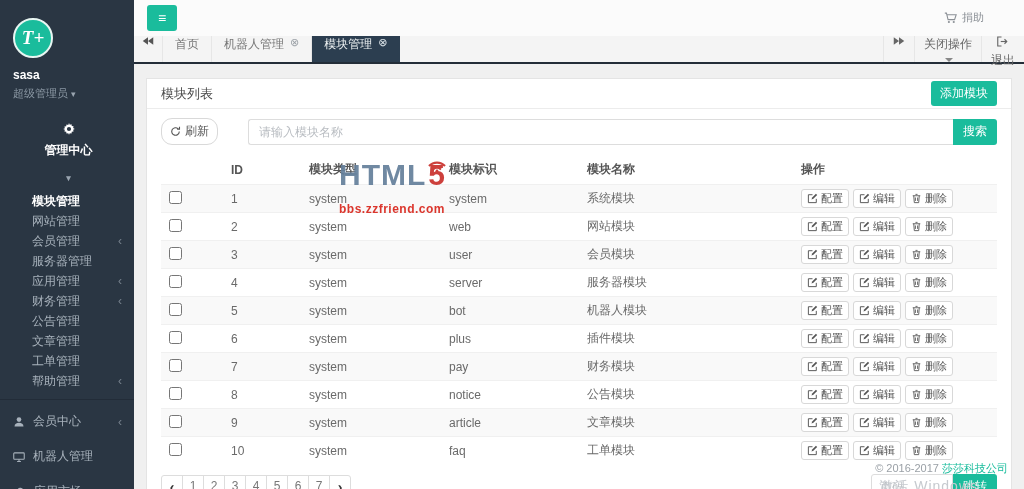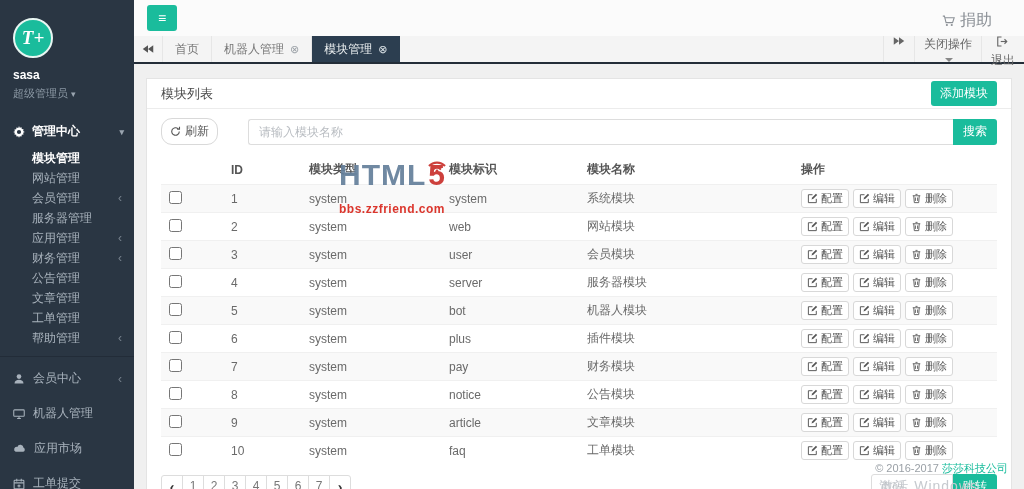--- a/index.html
+++ b/index.html
@@ -5,40 +5,40 @@
   * { box-sizing: border-box; margin: 0; padding: 0; }
   html,body { width:1024px; height:489px; overflow:hidden; }
   body { font-family:"Liberation Sans", sans-serif; font-size:12px; color:#555; background:#f0f0f0; position:relative; }
 
   
   .sidebar { position:absolute; left:0; top:0; width:134px; height:489px; background:#2a3643; color:#a8b2bc; z-index:5; }
   .profile { padding:18px 0 12px 13px; }
   .logo-circle { width:40px; height:40px; border-radius:50%; background:#1abc9c; border:2px solid #e8f6f2; display:flex; align-items:center; justify-content:center; color:#fff; font-family:"Liberation Serif", serif; font-style:italic; font-weight:bold; font-size:19px; }
   .profile .uname { color:#fff; font-weight:bold; font-size:12px; margin-top:10px; }
   .profile .urole { color:#8a97a3; font-size:11px; margin-top:4px; }
-  .menu-group-header { display:flex; align-items:center; gap:7px; padding:10px 10px 8px 13px; color:#fff; font-weight:bold; font-size:12px; cursor:pointer; }
+  .menu-group-header { display:flex; align-items:center; gap:7px; padding:10px 10px 8px 13px; color:#fff; font-weight:bold; font-size:12px; cursor:pointer;flex-direction:column; }
   .menu-group-header .grow { flex:1; }
   .submenu { padding-bottom:8px; }
   .subitem { display:flex; align-items:center; padding:4px 12px 4px 32px; font-size:12px; color:#a8b2bc; cursor:pointer; line-height:12px; }
   .subitem span:first-child { flex:1; }
   .subitem.active { color:#fff; font-weight:bold; }
   .side-links { border-top:1px solid #222c38; padding-top:4px; }
   .side-link { display:flex; align-items:center; gap:8px; padding:9px 12px 9px 13px; font-size:12px; color:#a8b2bc; cursor:pointer; }
   .side-link .lbl { flex:1; }
   .chev { color:#77828d; font-size:12px; }
   .chev-down { font-size:9px; color:#9aa5b0; }
   .icon { display:inline-flex; align-items:center; justify-content:center; }
 
   
   .topstrip { position:absolute; left:134px; right:0; top:0; height:36px; background:#fbfbfb; }
   .hamburger { position:absolute; left:13px; top:5px; width:30px; height:26px; background:#1abc9c; border:none; border-radius:3px; color:#fff; font-size:14px; font-weight:bold; cursor:pointer; line-height:24px; }
-  .donate { position:absolute; right:32px; top:10px; display:flex; align-items:center; gap:5px; color:#8b9096; font-size:16px; cursor:pointer; }
+  .donate { position:absolute; right:40px; top:10px; display:flex; align-items:center; gap:5px; color:#8b9096; font-size:11px; cursor:pointer; }
 
   .tabbar { position:absolute; left:134px; right:0; top:36px; height:28px; background:#f4f4f4; border-bottom:2px solid #232d38; display:flex; align-items:stretch; font-size:12px; color:#777; }
-  .tseg { display:flex; align-items:center; padding:0 12px; border-right:1px solid #e6e6e6; cursor:pointer; gap:6px; white-space:nowrap; }
+  .tseg { display:flex; align-items:flex-start; padding:0 12px; border-right:1px solid #e6e6e6; cursor:pointer; gap:6px; white-space:nowrap; }
   .tseg.icon-only { padding:0 8px; color:#555; }
   .tab.active { background:#2c3e50; color:#ecf0f1; border-right-color:#2c3e50; }
   .tab .close-x { font-size:11px; color:#9aa0a6; }
   .tab.active .close-x { color:#dfe6ea; }
   .tab-spacer { flex:1; border-right:none; }
   .tright { display:flex; align-items:center; padding:0 9px; border-left:1px solid #e6e6e6; gap:5px; cursor:pointer; color:#666; white-space:nowrap;flex-direction:column; }
   .caret { width:0; height:0; border-left:4px solid transparent; border-right:4px solid transparent; border-top:4px solid #888; display:inline-block; margin-left:2px; }
 
   
   .content { position:absolute; left:134px; right:0; top:66px; bottom:0; background:#f0f0f0; overflow:hidden; padding:12px 12px 0; }

